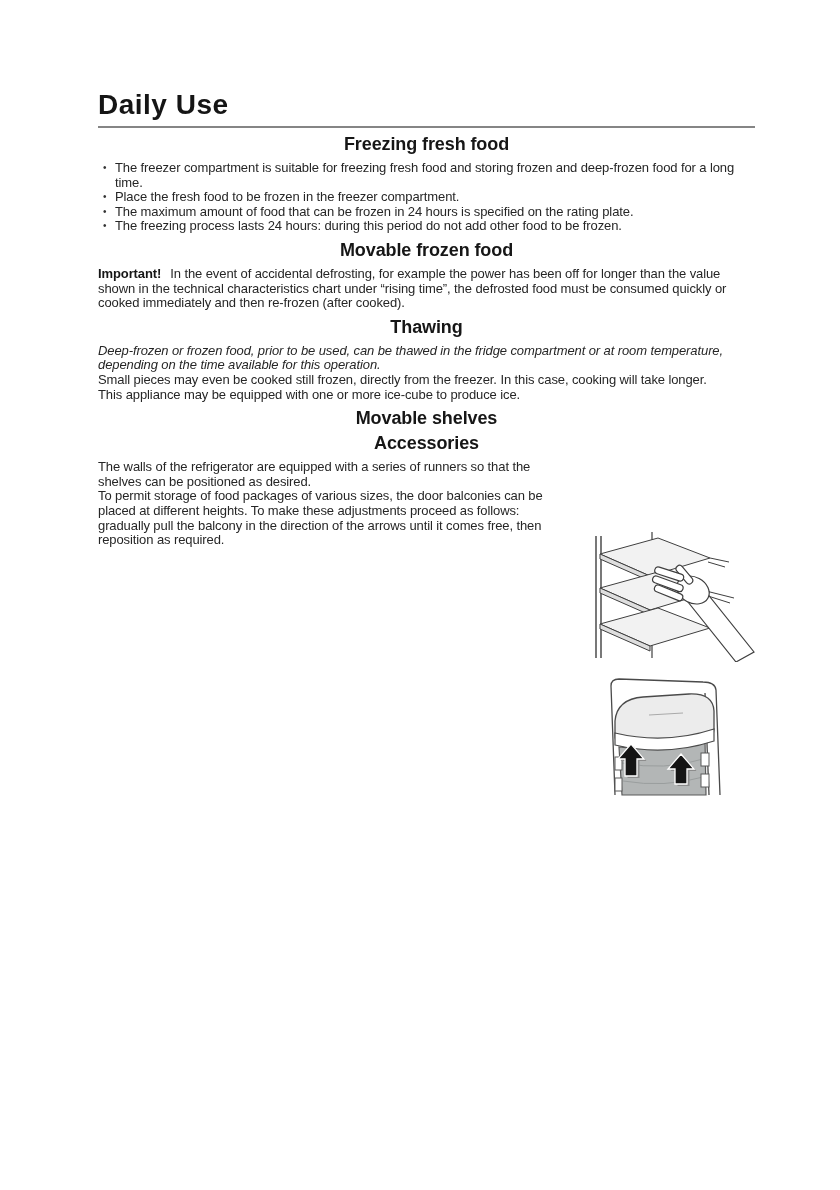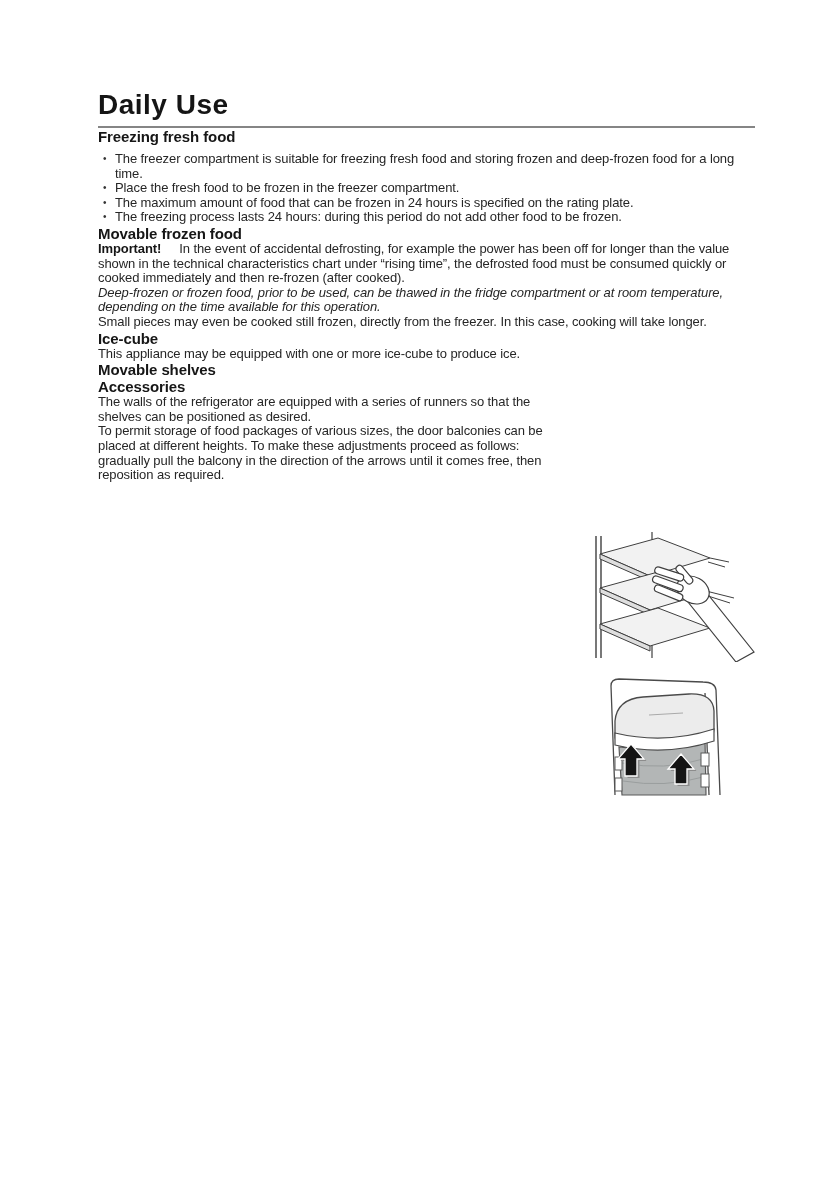--- a/index.html
+++ b/index.html
@@ -18,23 +18,23 @@
     margin:0;
     font-size:28px;line-height:28px;font-weight:bold;
     letter-spacing:0.5px;color:#151515;
   }
   .title-rule{
     border:none;height:0;
     border-top:2.5px solid #858585;
     margin:7px 0 0 0;
   }
   h2.sec{
-    margin:0;
-    font-size:15px;line-height:17px;font-weight:bold;
-    color:#161616;letter-spacing:-0.1px;
+    margin:8px;
+    font-size:18px;line-height:17px;font-weight:bold;
+    color:#161616;letter-spacing:-0.1px;text-align:center;
   }
   p.body{
     margin:0;
     font-size:13px;line-height:14.6px;
     color:#262626;letter-spacing:-0.1px;
   }
   
   .h-freezing{margin-top:19px;}
   .bullets{margin:7px 0 0 0;padding:0;list-style:none;}
   .bullets li{
@@ -43,21 +43,21 @@
   }
   .bullets .dot{
     flex:0 0 17px;width:17px;
     font-size:10px;line-height:14.6px;
     padding-left:5px;box-sizing:border-box;color:#333;
   }
   .bullets .li-text{flex:1 1 auto;}
   .h-storing{margin-top:14px;}
   .p-storing{margin-top:7px;}
   .p-important{margin-top:5px;}
-  .imp-label{font-weight:bold;color:#161616;margin-right:18px;}
+  .imp-label{font-weight:bold;color:#161616;margin-right:9px;}
   .h-thawing{margin-top:14px;}
   .p-thaw1{margin-top:7px;font-style:italic;}
   .p-thaw2{margin-top:0;}
   .h-ice{margin-top:11px;}
   .p-ice{margin-top:4px;}
   .h-accessories{margin-top:21px;}
   .h-movable{margin-top:6px;}
   .p-movable{margin-top:4px;max-width:445px;}
   .h-balconies{margin-top:75px;}
   .p-balconies{margin-top:4px;max-width:462px;}
@@ -97,26 +97,26 @@
         </li>
       </ul>
     </section>
 
     <section>
       <h2 class="sec h-storing">Movable frozen food</h2>
       <p class="body p-important"><span class="imp-label">Important!</span><span>In the event of accidental defrosting, for example the power has been off for longer than the value shown in the technical characteristics chart under “rising time”, the defrosted food must be consumed quickly or cooked immediately and then re-frozen (after cooked).</span></p>
     </section>
 
     <section>
+      <h2 class="sec h-thawing">Thawing</h2>
       <p class="body p-thaw1">Deep-frozen or frozen food, prior to be used, can be thawed in the fridge compartment or at room temperature, depending on the time available for this operation.</p>
       <p class="body p-thaw2">Small pieces may even be cooked still frozen, directly from the freezer. In this case, cooking will take longer.</p>
     </section>
 
     <section>
-      <h2 class="sec h-ice">Ice-cube</h2>
       <p class="body p-ice">This appliance may be equipped with one or more ice-cube to produce ice.</p>
     </section>
 
     <section>
       <h2 class="sec h-movable">Movable shelves</h2>
       <h2 class="sec h-accessories">Accessories</h2>
       <p class="body p-movable">The walls of the refrigerator are equipped with a series of runners so that the shelves can be positioned as desired.</p>
       <p class="body p-balconies">To permit storage of food packages of various sizes, the door balconies can be placed at different heights. To make these adjustments proceed as follows: gradually pull the balcony in the direction of the arrows until it comes free, then reposition as required.</p>
     </section>
   </div>

